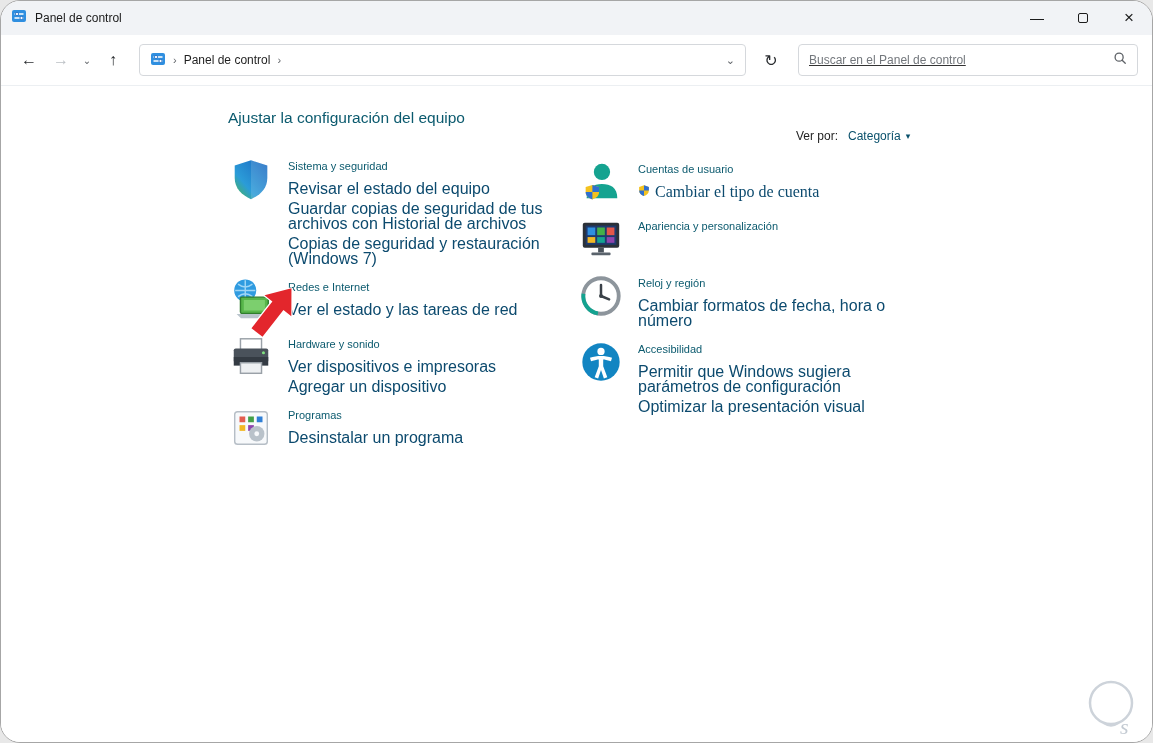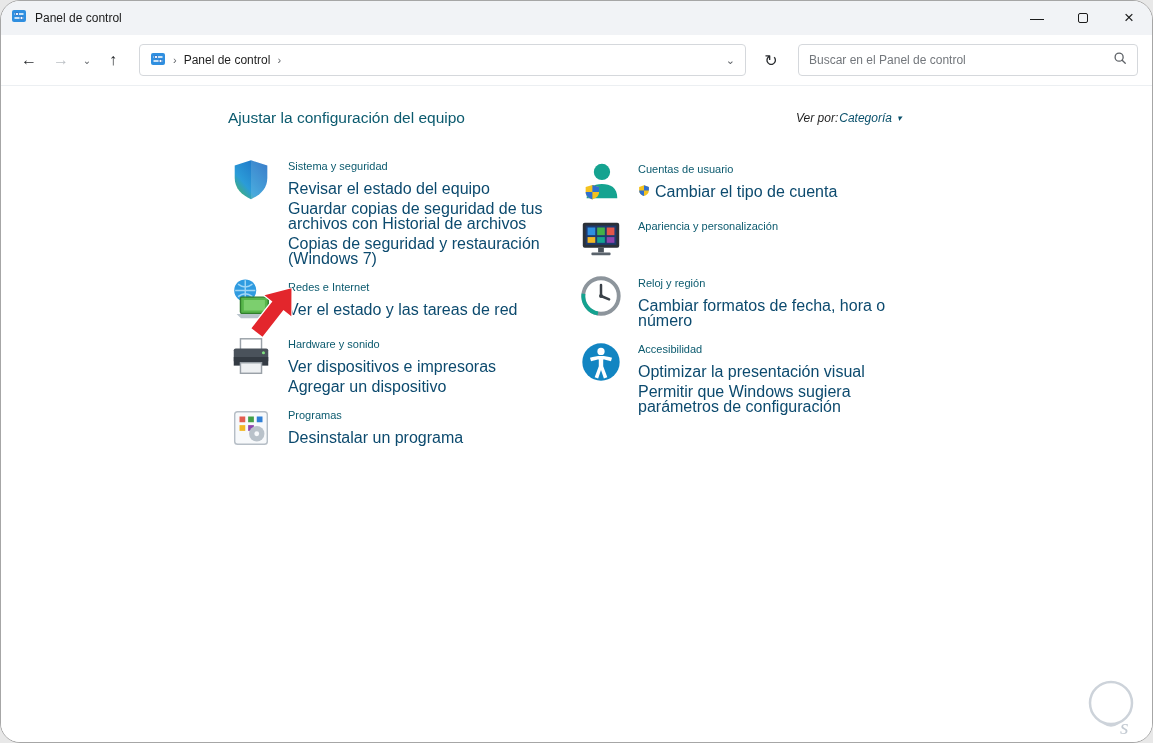--- a/index.html
+++ b/index.html
@@ -16,42 +16,42 @@
   
   .toolbar { height:51px; background:#fff; border-bottom:1px solid #eceff2; display:flex; align-items:center; padding:0 14px; gap:4px; }
   .nav-btn { width:28px; height:28px; display:flex; align-items:center; justify-content:center; font-size:16px; color:#2a2d30; border-radius:4px; }
   .nav-btn.disabled { color:#bcc0c5; }
   .nav-btn.small { width:16px; font-size:10px; color:#5f6368; }
   .addressbar { flex:1; height:32px; border:1px solid #d5d8dc; border-radius:4px; display:flex; align-items:center; padding:0 10px; gap:7px; margin:0 6px 0 8px; font-size:12px; color:#1f1f1f; background:#fff; }
   .crumb-chev { color:#5f6368; font-size:11px; }
   .addr-caret { margin-left:auto; color:#5f6368; font-size:11px; }
   .refresh-btn { width:30px; height:30px; display:flex; align-items:center; justify-content:center; font-size:16px; color:#2a2d30; border-radius:4px; margin-right:8px; }
   .searchbox { width:340px; height:32px; border:1px solid #d5d8dc; border-radius:4px; display:flex; align-items:center; padding:0 10px; gap:8px; background:#fff; }
-  .searchbox input { border:none; outline:none; flex:1; font-size:12px; color:#333; font-family:"Liberation Sans",sans-serif; background:transparent; }
+  .searchbox input { border:none; outline:none; flex:1; font-size:12px; color:#333; font-family:"Liberation Sans",sans-serif; background:transparent;text-decoration:underline; }
   .searchbox input::placeholder { color:#73777c; }
 
   
   .content { position:relative; height:658px; background:#fff; }
   .heading { position:absolute; left:227px; top:23px; font-size:15.5px; color:#0b5a6e; }
-  .view-by { position:absolute; left:795px; top:25px; display:flex; align-items:center; gap:1px; font-size:12px;font-style:italic; }
+  .view-by { position:absolute; left:795px; top:43px; display:flex; align-items:center; gap:10px; font-size:12px; }
   .view-by .lbl { color:#1f1f1f; }
   .view-by .val { color:#09506b; cursor:pointer; display:flex; align-items:center; gap:5px; }
   .view-by .caret { font-size:9px; color:#09506b; }
 
   .col { position:absolute; display:flex; flex-direction:column; gap:11px; }
   .col-left  { left:227px; top:70px; width:336px; }
   .col-right { left:577px; top:73px; width:310px; }
   .cat { display:flex; gap:14px; align-items:flex-start; }
   .cat-icon { width:46px; height:46px; flex:0 0 46px; cursor:pointer; }
   .cat-text { display:flex; flex-direction:column; padding-top:1px; }
   .col-left  .cat-text { width:270px; }
   .col-right .cat-text { width:252px; }
   .cat-title { font-size:11px; color:#0b5a6e; text-decoration:none; cursor:pointer; line-height:19px; }
   .cat-link { font-size:16px; color:#0c4a6e; text-decoration:none; cursor:pointer; line-height:15px; margin-top:5px; }
-  .cat-link.with-shield { display:flex; align-items:center; gap:5px; }
+  .cat-link.with-shield { display:flex; align-items:center; gap:5px;font-family:Liberation Serif, serif; }
 
   .red-arrow { position:absolute; left:254px; top:195px; transform:rotate(38deg); pointer-events:none; }
   .watermark { position:absolute; right:10px; bottom:2px; }
 </style>
 </head>
 <body>
 
 <div class="window">
 
   <div class="titlebar">
@@ -277,22 +277,22 @@
       <div class="cat">
         <span class="cat-icon">
           <svg width="46" height="46" viewBox="0 0 48 48">
               <circle cx="24" cy="24" r="19.5" fill="#1285c2"></circle>
               <circle cx="24" cy="13" r="3.8" fill="#fff"></circle>
               <path d="M12.5 19.5 C20 17.2 28 17.2 35.5 19.5 L34.4 23.2 C30 21.8 27.8 21.5 26.3 21.4 L26.3 28.5 L30.6 39.8 L27 41.2 L24 32.3 L21 41.2 L17.4 39.8 L21.7 28.5 L21.7 21.4 C20.2 21.5 18 21.8 13.6 23.2 Z" fill="#fff"></path>
             </svg>
         </span>
         <div class="cat-text">
           <a class="cat-title">Accesibilidad</a>
+          <a class="cat-link">Permitir que Windows sugiera parámetros de configuración</a>
           <a class="cat-link">Optimizar la presentación visual</a>
-          <a class="cat-link">Permitir que Windows sugiera parámetros de configuración</a>
         </div>
       </div>
 
     </div>
 
     <div class="red-arrow">
       <svg width="36" height="58" viewBox="0 0 36 58">
           <polygon points="18,1 35,23 25,23 25,57 11,57 11,23 1,23" fill="#e3262c" stroke="#ffffff" stroke-width="2.5" stroke-linejoin="round" paint-order="stroke"></polygon>
         </svg>
     </div>

